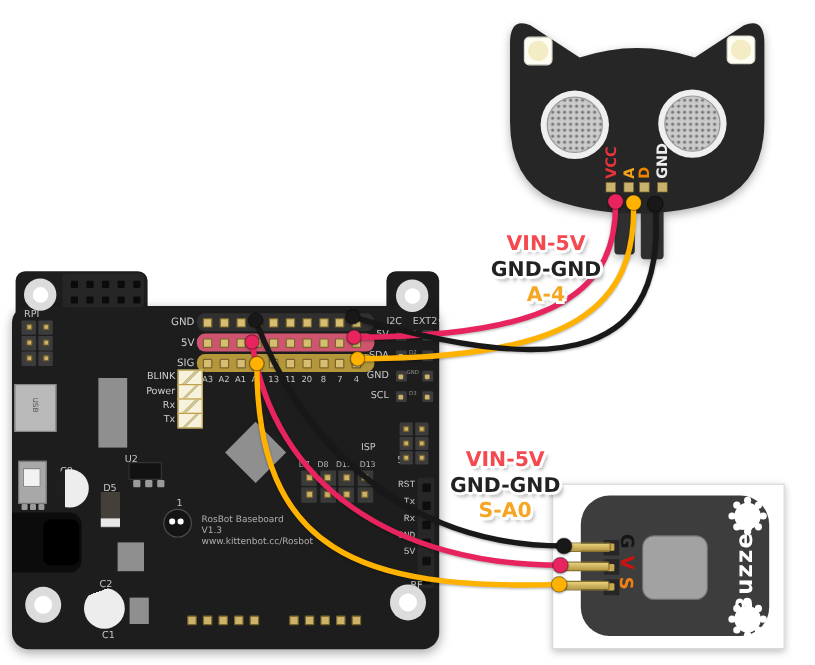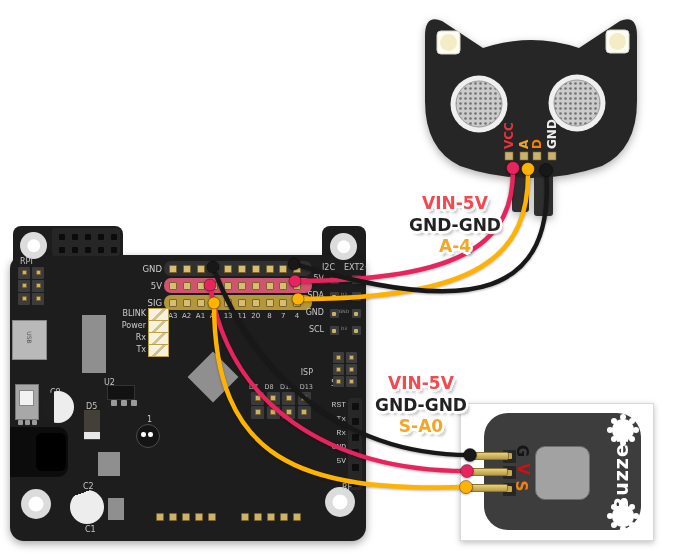--- a/index.html
+++ b/index.html
@@ -246,20 +246,25 @@
       </div>
     <span class="tl" style="left:73px;top:227px;">C2</span>
     <div class="cap" id="c2" style="left:60px;top:235px;"></div>
     <span class="tl" style="left:75px;top:270px;">C1</span>
     <div class="gray" style="left:88px;top:197px;width:22px;height:24px;"></div>
     <div class="gray" style="left:98px;top:243px;width:16px;height:22px;"></div>
     <div class="gray" id="diamond" style="left:185px;top:104px;"></div>
 
     <span class="tl" style="left:137px;top:160px;">1</span>
     <div id="catlogo" style="left:126px;top:169px;"></div>
+    <div class="abs" id="boardname" style="left:158px;top:173px;">
+      <div>RosBot Baseboard</div>
+      <div>V1.3</div>
+      <div>www.kittenbot.cc/Rosbot</div>
+    </div>
 
     <span class="tl tr" style="left:285px;top:113px;width:18px;">ISP</span>
     <span class="tl" style="left:321px;top:124px;">5V</span>
     <div data-pins="2,3,13,12,11,#3c3c3c" style="left:322px;top:96px;">
         <i style="left: 1px; top: 0.5px; width: 11px; height: 11px; background: rgb(60, 60, 60);"></i>
         <i style="left: 14px; top: 0.5px; width: 11px; height: 11px; background: rgb(60, 60, 60);"></i>
         <i style="left: 1px; top: 12.5px; width: 11px; height: 11px; background: rgb(60, 60, 60);"></i>
         <i style="left: 14px; top: 12.5px; width: 11px; height: 11px; background: rgb(60, 60, 60);"></i>
         <i style="left: 1px; top: 24.5px; width: 11px; height: 11px; background: rgb(60, 60, 60);"></i>
         <i style="left: 14px; top: 24.5px; width: 11px; height: 11px; background: rgb(60, 60, 60);"></i>

